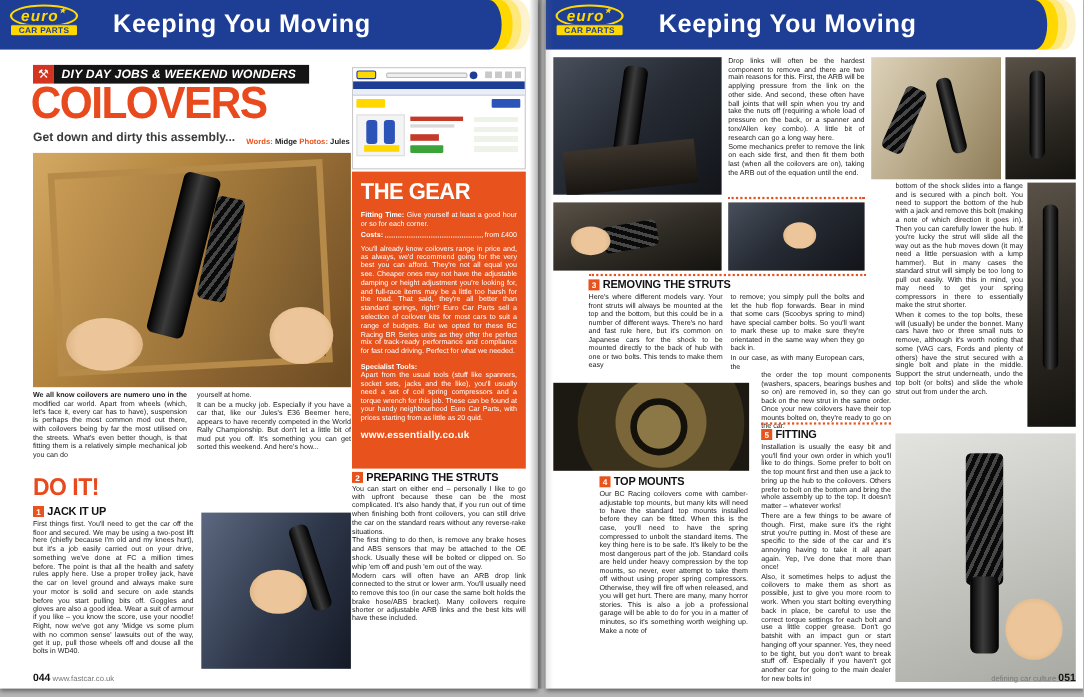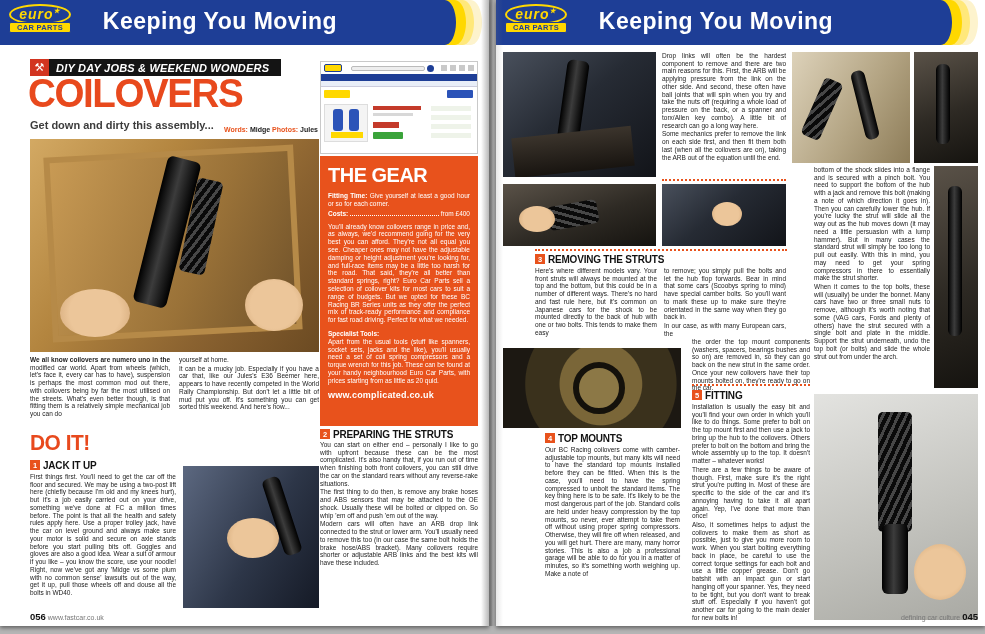--- a/index.html
+++ b/index.html
@@ -178,35 +178,35 @@
       <div class="gear-title">THE GEAR</div>
       <div class="gear-txt"><b>Fitting Time:</b> <span>Give yourself at least a good hour or so for each corner.</span></div>
       <div class="gear-line">
         <b>Costs:</b>
         <span class="dots"></span>
         <span>from £400</span>
       </div>
       <div class="gear-txt" style="margin-top:6px;">You'll already know coilovers range in price and, as always, we'd recommend going for the very best you can afford. They're not all equal you see. Cheaper ones may not have the adjustable damping or height adjustment you're looking for, and full-race items may be a little too harsh for the road. That said, they're all better than standard springs, right? Euro Car Parts sell a selection of coilover kits for most cars to suit a range of budgets. But we opted for these BC Racing BR Series units as they offer the perfect mix of track-ready performance and compliance for fast road driving. Perfect for what we needed.</div>
       <div class="gear-txt" style="margin-top:6px;"><b>Specialist Tools:</b></div>
       <div class="gear-txt">Apart from the usual tools (stuff like spanners, socket sets, jacks and the like), you'll usually need a set of coil spring compressors and a torque wrench for this job. These can be found at your handy neighbourhood Euro Car Parts, with prices starting from as little as 20 quid.</div>
-      <div class="gear-url">www.complicated.co.uk</div>
+      <div class="gear-url">www.essentially.co.uk</div>
     </div>
 
     <div class="abs step-head" style="left:320px; top:428px;">
       <span class="step-badge">2</span>
       <span class="step-title">PREPARING THE STRUTS</span>
     </div>
     <div class="abs body-txt" style="left:320px; top:441px; width:158px;">
       <p>You can start on either end – personally I like to go with upfront because these can be the most complicated. It's also handy that, if you run out of time when finishing both front coilovers, you can still drive the car on the standard rears without any reverse-rake situations.</p>
       <p>The first thing to do then, is remove any brake hoses and ABS sensors that may be attached to the OE shock. Usually these will be bolted or clipped on. So whip 'em off and push 'em out of the way.</p>
       <p>Modern cars will often have an ARB drop link connected to the strut or lower arm. You'll usually need to remove this too (in our case the same bolt holds the brake hose/ABS bracket). Many coilovers require shorter or adjustable ARB links and the best kits will have these included.</p>
     </div>
 
     <div class="footer" style="left:30px;">
-      <b>056</b>
+      <b>044</b>
       <span>www.fastcar.co.uk</span>
     </div>
   </div>
 
   <div class="page page-right">
 
     <div class="hdr">
       <div class="band band-cream"></div>
       <div class="band band-paleyl"></div>
       <div class="band band-yellow"></div>
@@ -291,18 +291,18 @@
       <div class="shape cyl" style="left:14px; top:20px; width:14px; height:150px;"></div>
     </div>
     <div class="photo p-gray" style="left:318px; top:394px; width:164px; height:226px;">
       <div class="shape spring" style="left:64px; top:18px; width:34px; height:120px;"></div>
       <div class="shape cyl" style="left:68px; top:130px; width:26px; height:70px;"></div>
       <div class="shape hand" style="left:100px; top:150px; width:52px; height:56px;"></div>
     </div>
 
     <div class="footer" style="left:300px; width:182px; text-align:right;">
       <span>defining car culture</span>
-      <b>045</b>
+      <b>051</b>
     </div>
   </div>
 
   <div class="gutter"></div>
 </div>
 
 </body></html>

